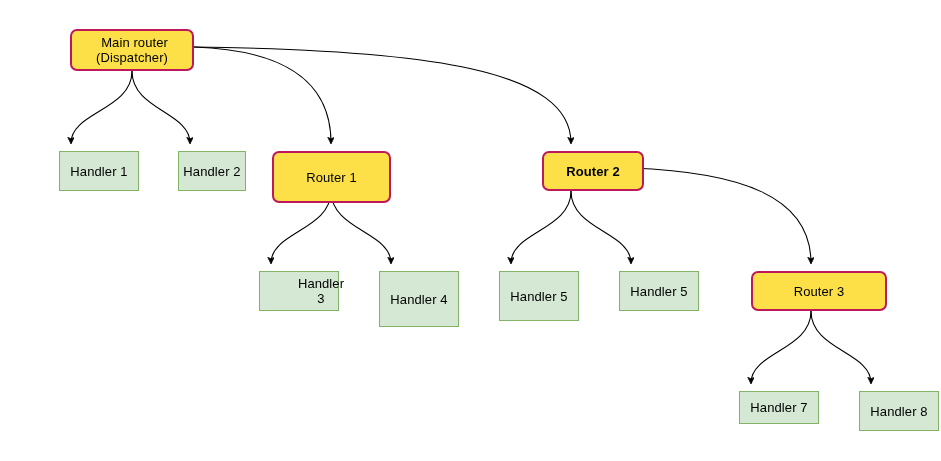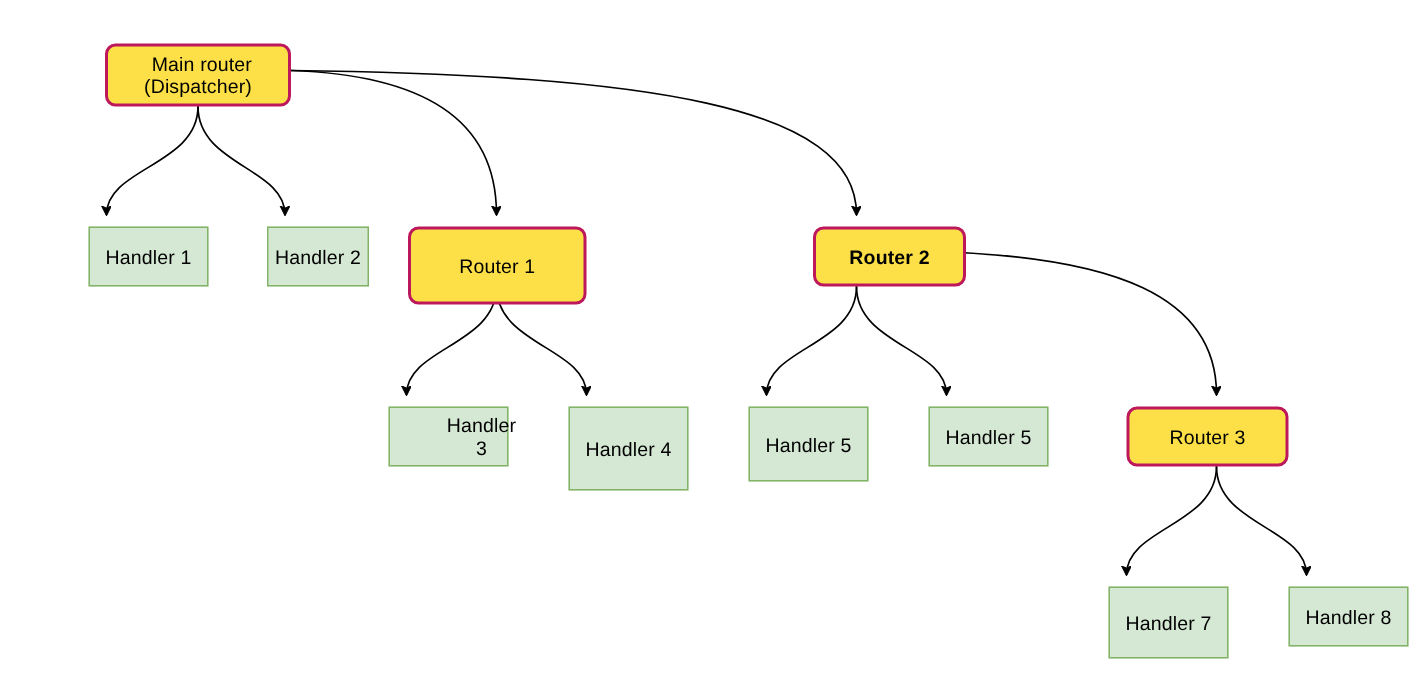--- a/index.html
+++ b/index.html
@@ -81,18 +81,18 @@
       <div class="node router" style="left: 70px; top: 29px; width: 124px; height: 42px;">Main router
 (Dispatcher)</div>
       <div class="node handler" style="left: 31px; top: 151px; width: 80px; height: 40px;">Handler 1</div>
       <div class="node handler" style="left: 150px; top: 151px; width: 68px; height: 40px;">Handler 2</div>
       <div class="node router" style="left: 272px; top: 151px; width: 119px; height: 52px;">Router 1</div>
       <div class="node router" style="left: 542px; top: 151px; width: 102px; height: 40px; font-weight: bold;">Router 2</div>
       <div class="node handler" style="left: 231px; top: 271px; width: 80px; height: 40px; padding-left: 44px;">Handler 3</div>
       <div class="node handler" style="left: 351px; top: 271px; width: 80px; height: 56px;">Handler 4</div>
       <div class="node handler" style="left: 471px; top: 271px; width: 80px; height: 50px;">Handler 5</div>
       <div class="node handler" style="left: 591px; top: 271px; width: 80px; height: 40px;">Handler 5</div>
-      <div class="node router" style="left: 751px; top: 271px; width: 108px; height: 40px;">Router 3</div>
-      <div class="node handler" style="left: 711px; top: 391px; width: 80px; height: 48px;">Handler 7</div>
+      <div class="node router" style="left: 751px; top: 271px; width: 136px; height: 40px;">Router 3</div>
+      <div class="node handler" style="left: 711px; top: 391px; width: 80px; height: 33px;">Handler 7</div>
       <div class="node handler" style="left: 831px; top: 391px; width: 80px; height: 40px;">Handler 8</div>
     </div>
 
 </div>
 
 </body></html>

